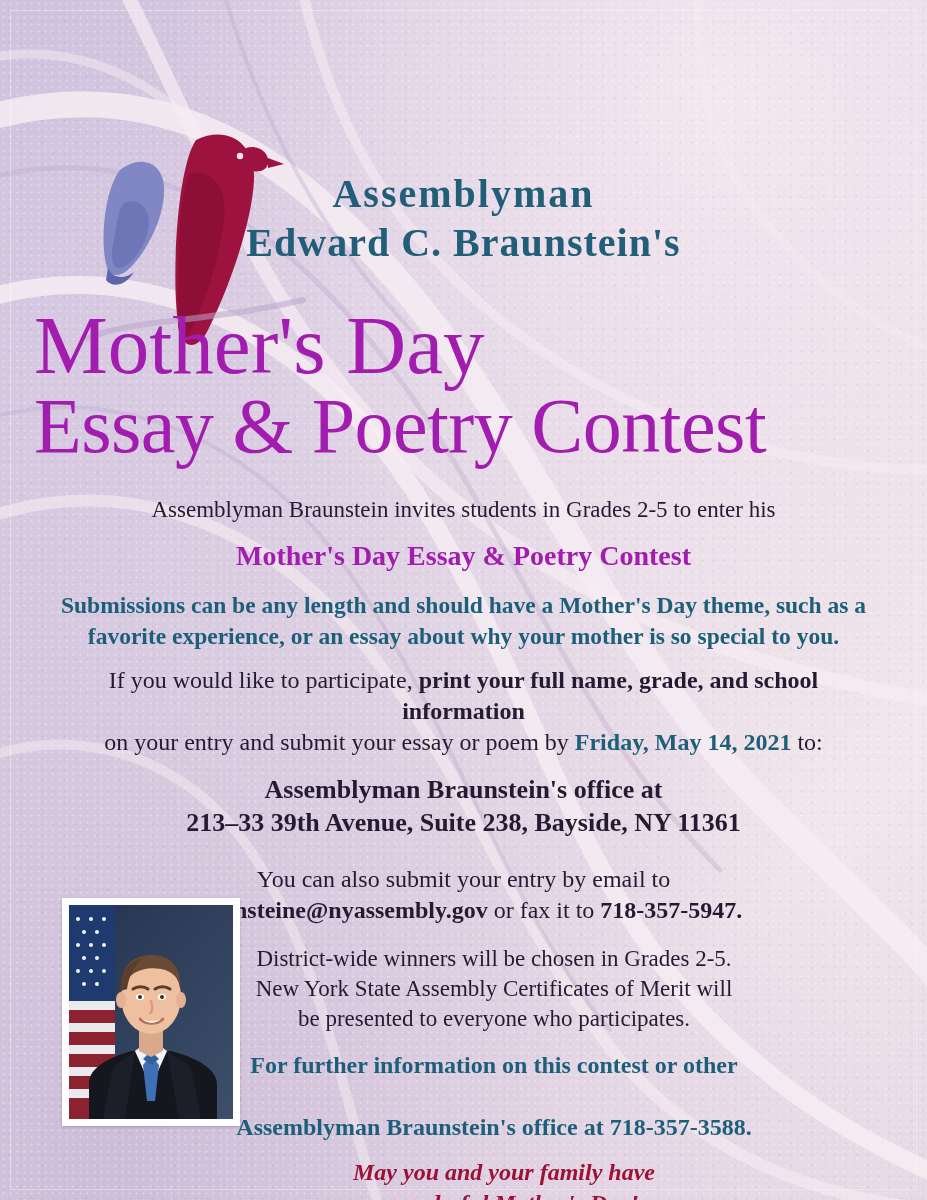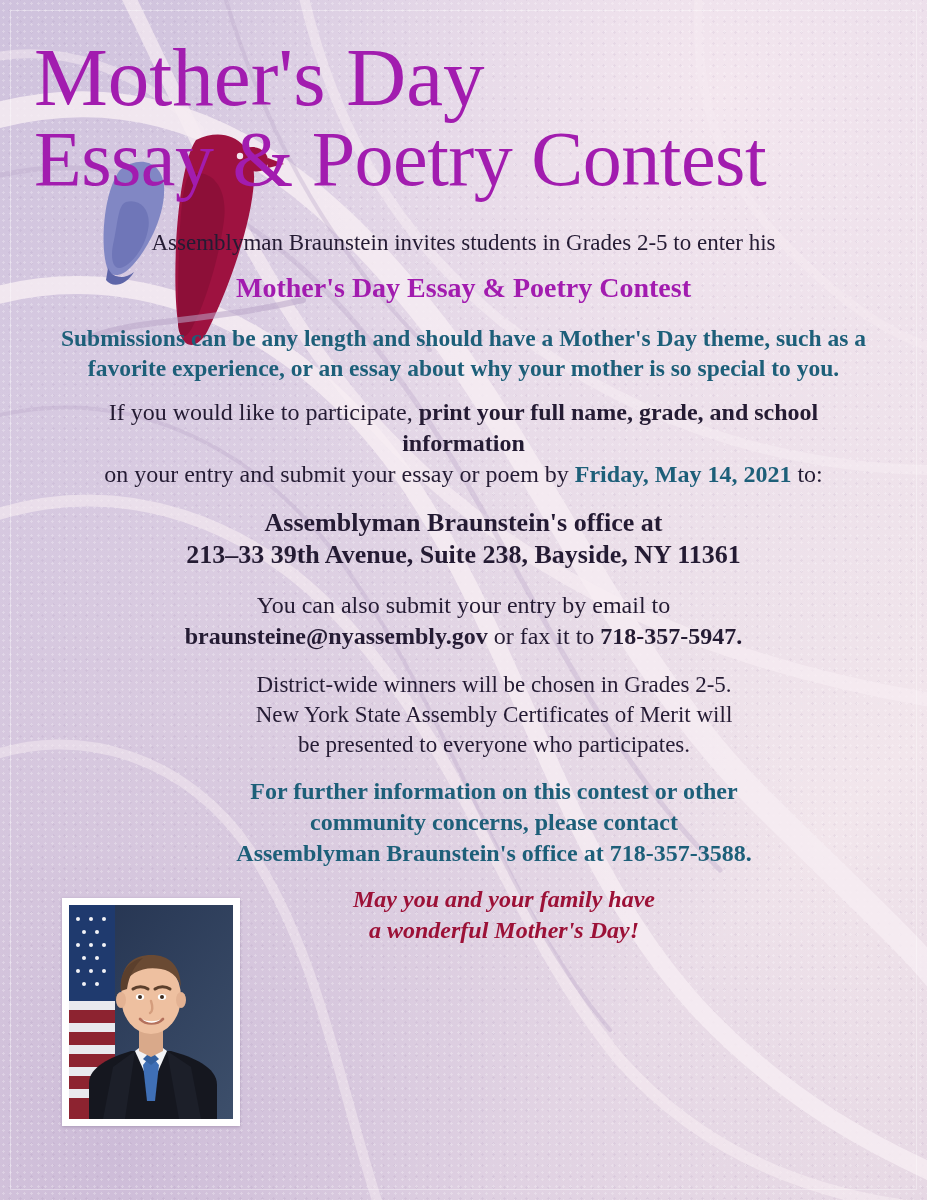--- a/index.html
+++ b/index.html
@@ -116,21 +116,21 @@
   .s5 { font-size: 26px; font-weight: bold; }
   .s6 { font-size: 24px; }
   .s7 { font-size: 23px; }
   .s8 { font-size: 24px; font-weight: bold; }
   .s9 { font-size: 24px; font-style: italic; font-weight: bold; }
 
   .blk-1 { margin-top: 12px; }
   .blk-2 { margin-top: 16px; }
   .blk-3 { }
   .blk-4 { margin-top: 16px; }
-  .blk-5 { margin-top: 18px; }
+  .blk-5 { margin-top: 24px; }
   .blk-6 { margin-top: 18px; }
   .blk-7 { margin-top: 16px; }
   .blk-8 { margin-top: 14px; }
 
   .addr-wrap { line-height: 1.26; }
   .right-shift { margin-left: 90px; max-width: 740px; }
   .right-shift-2 { margin-left: 120px; max-width: 700px; }
 
   
   .portrait {
@@ -207,20 +207,24 @@
       </g>
 
       <g fill="none" stroke="#b9a6c9" stroke-opacity="0.55" stroke-linecap="round">
         <path d="M10,228 C60,208 120,214 225,190" stroke-width="6"></path>
       </g>
     </svg>
   </div>
 
   <div class="content">
 
+    <div class="kicker">
+      <span class="l1">Assemblyman</span>
+      <span class="l2">Edward C. Braunstein's</span>
+    </div>
 
     <div class="title">
       <span class="t1">Mother's Day</span>
       <span class="t2">Essay &amp; Poetry Contest</span>
     </div>
 
     <div class="body-blocks">
 
       <div class="p s1 dark blk-1">Assemblyman Braunstein invites students in Grades 2-5 to enter his</div>
       <div class="p s2">Mother's Day Essay &amp; Poetry Contest</div>
@@ -251,21 +255,21 @@
       </div>
 
       <div class="p s7 dark right-shift blk-6">
         <span>District-wide winners will be chosen in Grades 2-5.</span><br>
         <span>New York State Assembly Certificates of Merit will</span><br>
         <span>be presented to everyone who participates.</span>
       </div>
 
       <div class="p s8 teal right-shift blk-7">
         <span>For further information on this contest or other</span><br>
-        <span>community concerns, please contact</span><br>
+        <br>
         <span>Assemblyman Braunstein's office at</span>
         <span>718-357-3588.</span>
       </div>
 
       <div class="p s9 maroon right-shift-2 blk-8">
         <span>May you and your family have</span><br>
         <span>a wonderful Mother's Day!</span>
       </div>
 
     </div>

